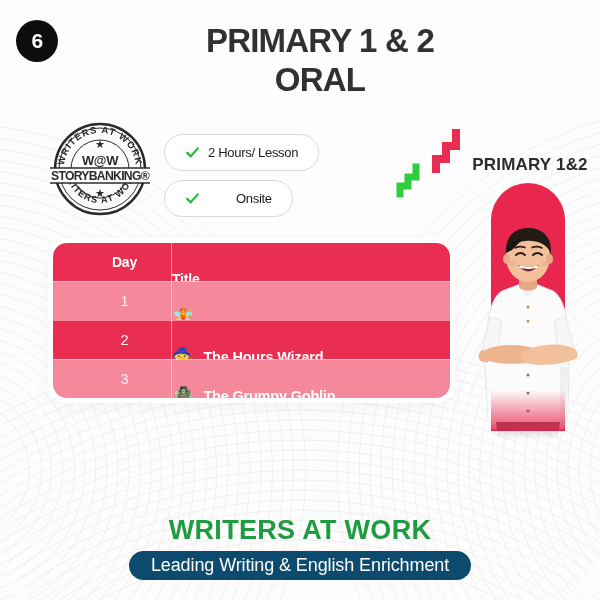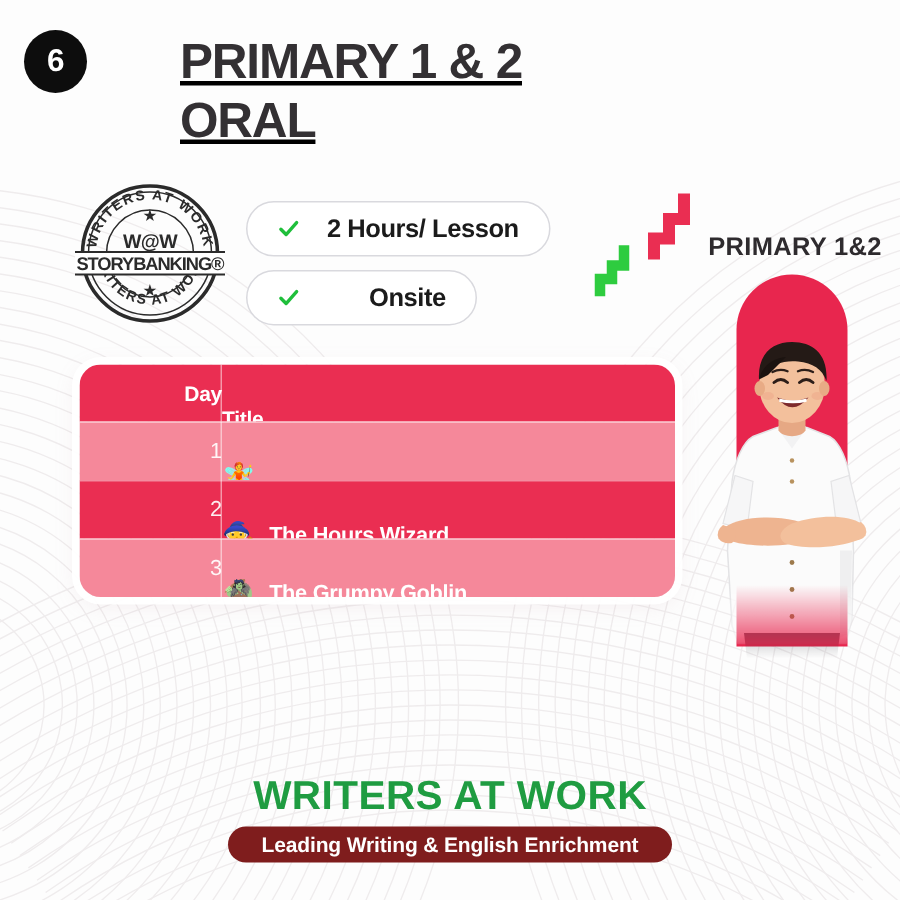--- a/index.html
+++ b/index.html
@@ -42,22 +42,22 @@
     letter-spacing: -0.5px;
     z-index: 6;
   }
 
   
   #title-block {
     position: absolute;
     left: 120px;
     top: 22px;
     width: 400px;
+    text-align: center;
     z-index: 5;
-    text-decoration: underline;
   }
   #title-line1, #title-line2 {
     color: #333033;
     font-weight: bold;
     font-size: 33px;
     line-height: 1.17;
     letter-spacing: -0.8px;
     display: block;
     white-space: nowrap;
   }
@@ -92,25 +92,24 @@
   }
   #pill-onsite {
     left: 164px;
     top: 180px;
     height: 37px;
     padding: 0 20px;
     gap: 36px;
   }
   .pill-label {
     color: #1b1b1b;
-    font-size: 17px;
-    font-weight: bold;
+    font-size: 13px;
+    font-weight: normal;
     letter-spacing: -0.3px;
     white-space: nowrap;
-    margin-left: 10px;
   }
   .check-icon {
     display: inline-block;
     width: 15px;
     height: 15px;
     flex: 0 0 auto;
   }
 
   
   .zigzag { position: absolute; z-index: 4; }
@@ -138,22 +137,23 @@
     position: absolute;
     left: 0; right: 0; top: 0;
     height: 1px;
     background: rgba(255,255,255,0.45);
   }
   .cell-day {
     width: 95px;
     flex: 0 0 95px;
     display: flex;
     align-items: center;
-    justify-content: flex-end;
+    justify-content: center;
     position: relative;
+    padding-left: 24px;
   }
   .cell-day::after {
     content: "";
     position: absolute;
     right: 0; top: 0; bottom: 0;
     width: 1.5px;
     background: rgba(255,255,255,0.5);
   }
   .cell-title {
     flex: 1 1 auto;
@@ -242,24 +242,24 @@
   #footer-title {
     color: #1f9c41;
     font-size: 27px;
     font-weight: bold;
     letter-spacing: 0.3px;
     display: block;
   }
   #footer-tagline {
     display: inline-block;
     margin-top: 5px;
-    background: #7f1d1d;
+    background: #0c4a6e;
     color: #ffffff;
-    font-size: 14px;
-    font-weight: bold;
+    font-size: 18px;
+    font-weight: normal;
     border-radius: 20px;
     padding: 4px 22px;
     letter-spacing: -0.1px;
   }
 </style>
 </head>
 <body>
 
 <div id="poster">
 

